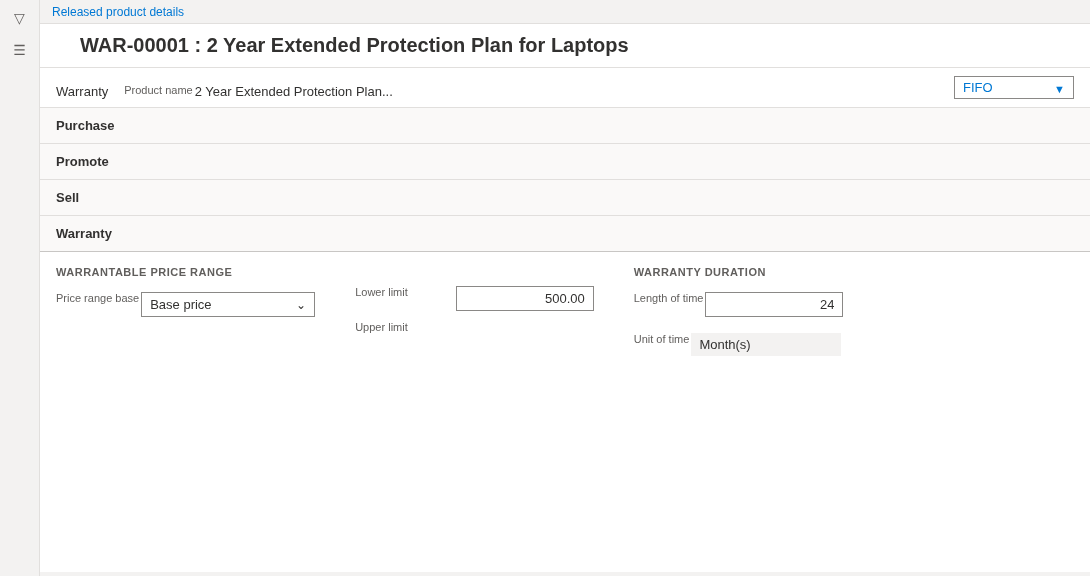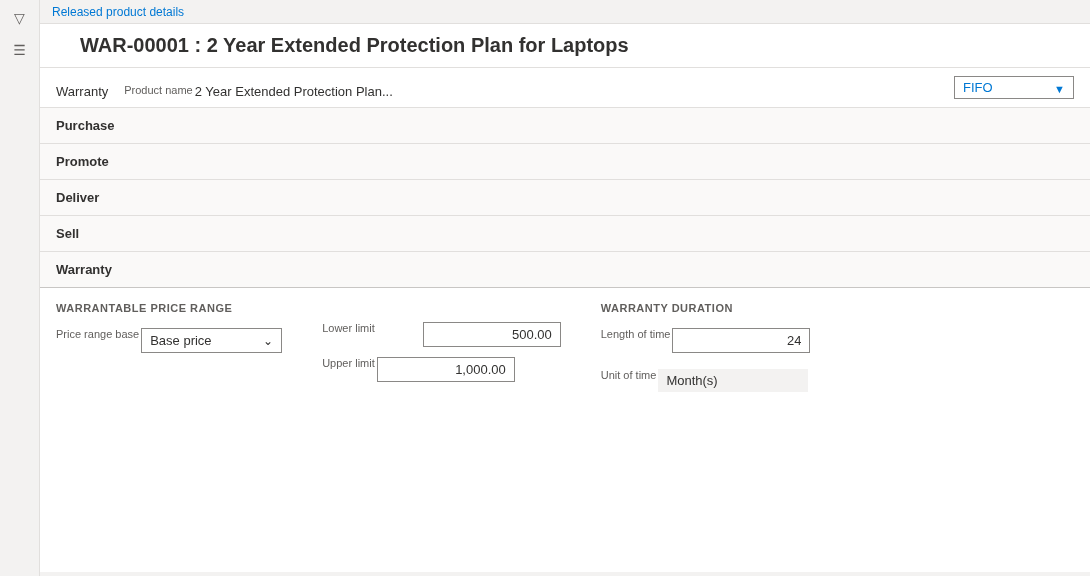--- a/index.html
+++ b/index.html
@@ -162,21 +162,21 @@
       width: 138px;
       text-align: right;
     }
 
     .form-select {
       border: 1px solid #8a8886;
       padding: 4px 8px;
       font-size: 13px;
       color: #323130;
       background: #fff;
-      width: 141px;
+      width: 174px;
       display: flex;
       justify-content: space-between;
       align-items: center;
     }
 
     .form-display {
       font-size: 13px;
       color: #323130;
       background: #f3f2f1;
       padding: 4px 8px;
@@ -236,23 +236,20 @@
     </div>
 
     <div class="section-header">
       <span>Purchase</span>
     </div>
 
     <div class="section-header">
       <span>Promote</span>
     </div>
 
-    <div class="section-header">
-      <span>Deliver</span>
-    </div>
 
     <div class="section-header">
       <span>Sell</span>
     </div>
 
     <div class="warranty-section">
       <div class="warranty-section-header">
         <span>Warranty</span>
       </div>
 
@@ -269,21 +266,20 @@
           </div>
         </div>
 
         <div class="warranty-col-mid">
           <div class="field-group" style="margin-top:20px;gap:48px;">
             <div class="form-label">Lower limit</div>
             <input class="form-input" type="text" value="500.00" style="">
           </div>
           <div class="field-group" style="">
             <div class="form-label">Upper limit</div>
-            <input class="form-input" type="text" value="1,000.00" style="">
           </div>
         </div>
 
         <div class="warranty-col-right">
           <div class="section-group-label">WARRANTY DURATION</div>
           <div class="field-group">
             <div class="form-label">Length of time</div>
             <input class="form-input" type="text" value="24" style="">
           </div>
           <div class="field-group" style="margin-top:6px;">

